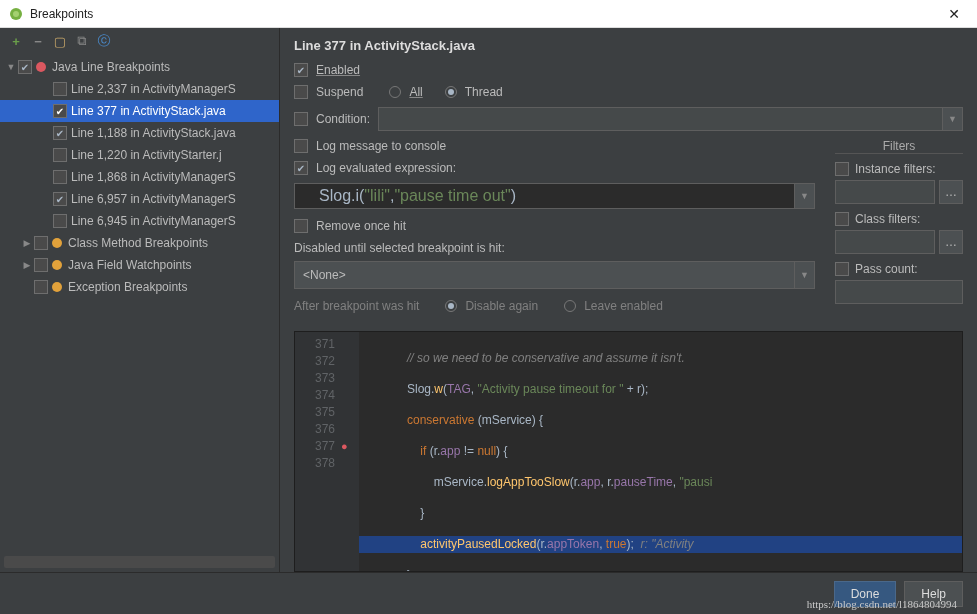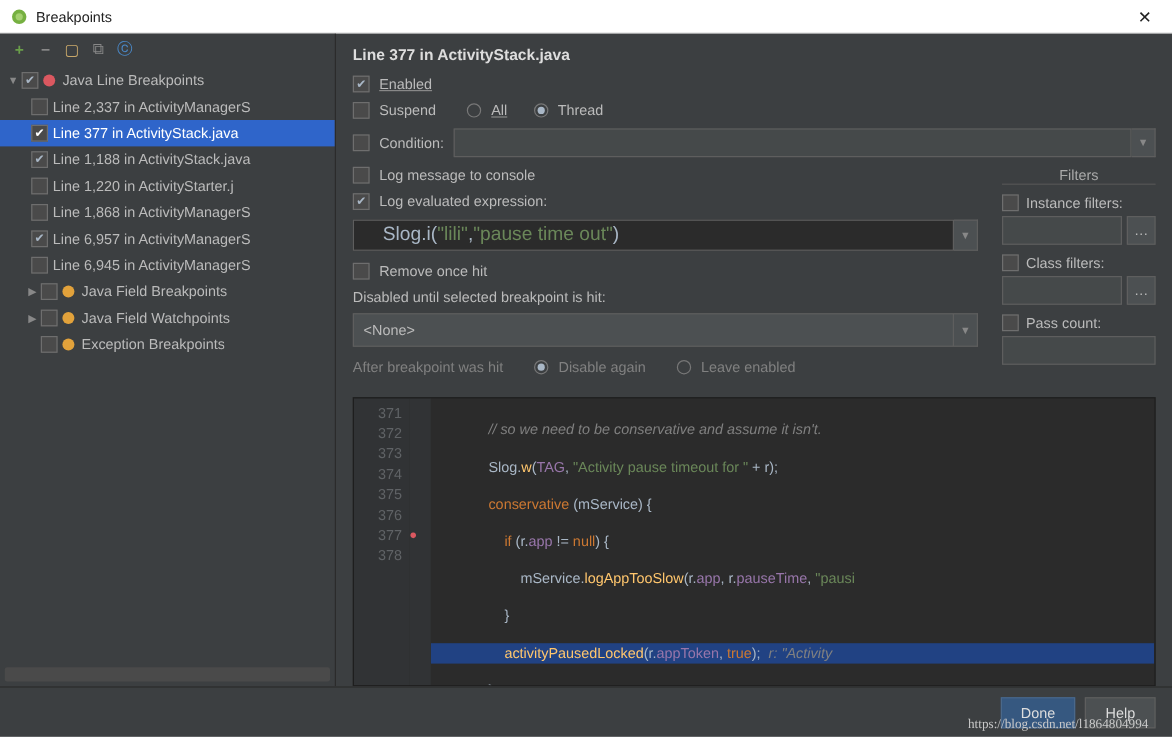--- a/index.html
+++ b/index.html
@@ -19,21 +19,21 @@
 .tree-row.selected { background: #2f65ca; color: #fff; }
 .tree-row .arrow { width: 14px; font-size: 9px; color: #888; text-align:center; }
 .tree-row .chk { width: 14px; height: 14px; border: 1px solid #6e6e6e; background: #4a4a4a; margin-right: 4px; display: flex; align-items: center; justify-content: center; font-size: 10px; color: #ddd; }
 .tree-row .chk.on::after { content: "✔"; color:#a9b7c6; }
 .tree-row.selected .chk.on::after { color:#fff; }
 .tree-row .dot { width: 10px; height: 10px; border-radius: 50%; margin-right: 6px; }
 .dot.red { background: #db5860; }
 .dot.orange { background: #e2a23b; }
 .tree-row .label { overflow: hidden; text-overflow: ellipsis; }
 .indent1 { padding-left: 20px; }
-.indent2 { padding-left: 26px; }
+.indent2 { padding-left: 53px; }
 .scrollhint { height: 12px; background: #4a4a4a; margin: 4px; border-radius: 2px; }
 .right-panel { flex: 1; display: flex; flex-direction: column; padding: 6px 14px 0 14px; overflow: hidden; }
 .bp-title { font-weight: bold; color: #ddd; margin: 4px 0 10px 0; font-size: 13px; }
 .form-row { display: flex; align-items: center; margin-bottom: 8px; gap: 8px; }
 .checkbox { width: 14px; height: 14px; border: 1px solid #6e6e6e; background: #4a4a4a; display: inline-flex; align-items: center; justify-content: center; font-size: 10px; cursor:pointer; }
 .checkbox.on::after { content: "✔"; color: #a9b7c6; }
 .lbl { color: #bbb; }
 .radio { width: 12px; height: 12px; border-radius: 50%; border: 1px solid #777; display: inline-flex; align-items:center; justify-content:center; cursor:pointer; }
 .radio.on::after { content: ""; width: 6px; height: 6px; background: #a9b7c6; border-radius: 50%; }
 .input { background: #45494a; border: 1px solid #5e5e5e; height: 24px; color: #bbb; padding: 0 6px; }
@@ -133,21 +133,21 @@
           </div>
           <div class="tree-row indent2">
             <span class="chk"></span>
             <span class="label">Line 6,945 in ActivityManagerS</span>
           </div>
 
           <div class="tree-row indent1">
             <span class="arrow">▶</span>
             <span class="chk"></span>
             <span class="dot orange"></span>
-            <span class="label">Java Field Breakpoints</span>
+            <span class="label">Class Method Breakpoints</span>
           </div>
           <div class="tree-row indent1">
             <span class="arrow">▶</span>
             <span class="chk"></span>
             <span class="dot orange"></span>
             <span class="label">Java Field Watchpoints</span>
           </div>
           <div class="tree-row indent1">
             <span class="arrow" style="visibility:hidden">▶</span>
             <span class="chk"></span>

